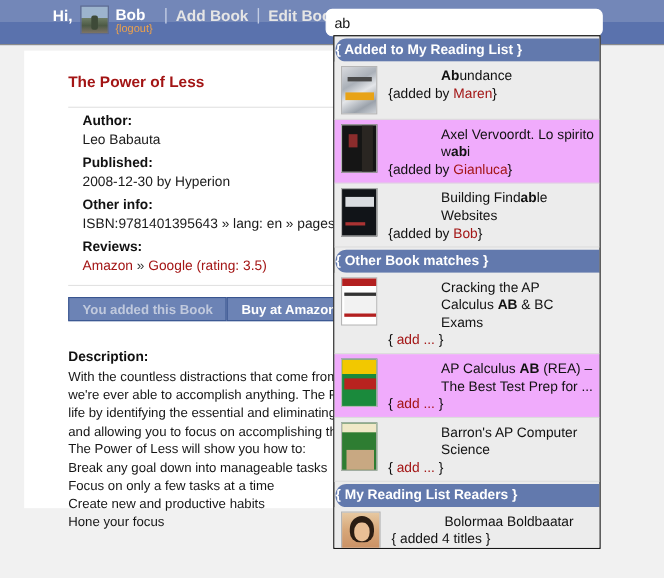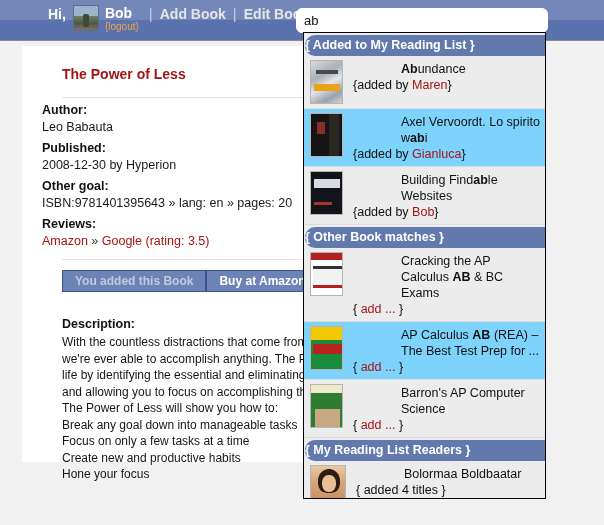--- a/index.html
+++ b/index.html
@@ -70,21 +70,21 @@
     background: #ffffff;
     border-right: 1px solid #c9c9c9;
   }
   #book-title {
     color: #a31515; font-size: 14px; font-weight: bold;
     padding: 16px 0 10px 40px; line-height: 25px;
   }
   .rule {
     height: 1px; background: #e2e2e2; margin-left: 40px; margin-right: 0;
   }
-  .field-block { padding-left: 20px; padding-top: 4px; }
+  .field-block { padding-left: 20px; padding-top: 4px; margin-left: 33px; }
   .field-label {
     font-size: 12.5px; font-weight: bold; color: #111;
     line-height: 17px;
   }
   .field-value {
     font-size: 12.5px; color: #1a1a1a; line-height: 17px;
     white-space: nowrap;
   }
   .field-value a { color: #a31515; text-decoration: none; }
   .sep-arrow { color: #333; }
@@ -136,21 +136,21 @@
     margin: 2px 0 0 1px;
     white-space: nowrap;
   }
   .ac-row {
     display: flex; align-items: flex-start;
     padding: 4px 4px 4px 6px;
     border-bottom: 1px solid #dcdcdc;
     min-height: 44px;
   }
   .ac-row.odd { background: #ececec; }
-  .ac-row.even { background: #7dd3fc; }
+  .ac-row.even { background: #f0abfc; }
 
   .ac-thumb {
     width: 33px; height: 44px; flex: none;
     margin-right: 10px; border: 1px solid #b5b5b5;
     overflow: hidden; position: relative;
   }
   .ac-avatar {
     width: 36px; height: 36px; flex: none;
     margin-right: 10px; border: 1px solid #b5b5b5;
     overflow: hidden; position: relative;
@@ -232,21 +232,21 @@
     <div class="field-label">Author:</div>
     <div class="field-value">Leo Babauta</div>
   </div>
 
   <div class="field-block">
     <div class="field-label">Published:</div>
     <div class="field-value">2008-12-30 by Hyperion</div>
   </div>
 
   <div class="field-block">
-    <div class="field-label">Other goal:</div>
+    <div class="field-label">Other info:</div>
     <div class="field-value">ISBN:9781401395643 » lang: en » pages: 20</div>
   </div>
 
   <div class="field-block">
     <div class="field-label">Reviews:</div>
     <div class="field-value"><a>Amazon</a><span class="sep-arrow"> » </span><a>Google (rating: 3.5)</a></div>
   </div>
 
   <div class="rule" style="margin-top:9px"></div>
 

